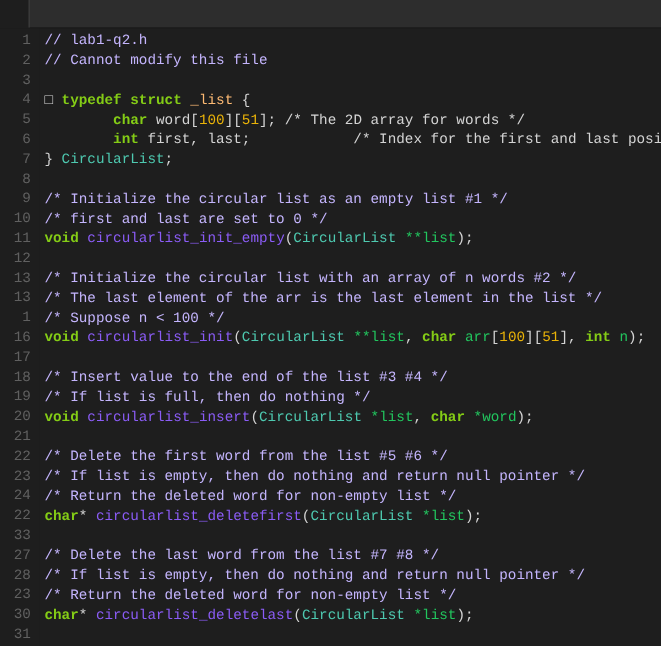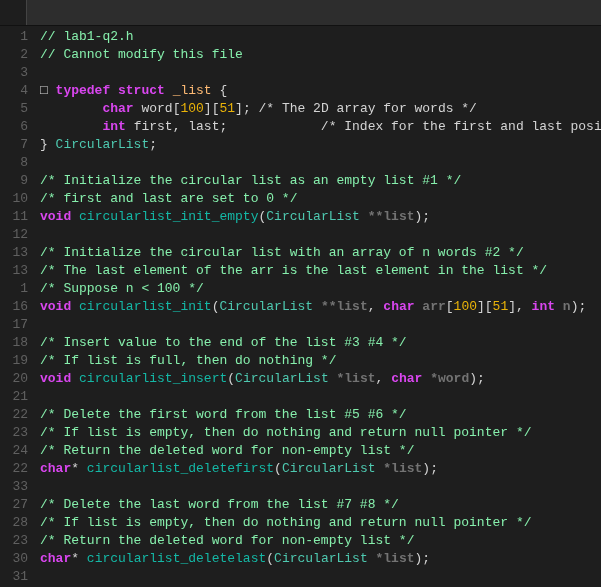--- a/index.html
+++ b/index.html
@@ -68,27 +68,27 @@
       white-space: pre;
     }
 
     .code-line {
       line-height: 18px;
       min-height: 18px;
       display: block;
     }
 
     
-    .c-comment { color: #86efac; }
-    .c-keyword { color: #d946ef; font-weight: bold; }
+    .c-comment { color: #c4b5fd; }
+    .c-keyword { color: #84cc16; font-weight: bold; }
     .c-type { color: #4ec9b0; }
-    .c-func { color: #14b8a6; text-align: center; }
+    .c-func { color: #8b5cf6; text-align: center; }
     .c-number { color: #eab308; }
     .c-plain { color: #d4d4d4; }
-    .c-param { color: #737373; font-weight: bold; }
+    .c-param { color: #22c55e; }
     .c-struct-name { color: #fdba74; }
     .c-bold { font-weight: bold; }
   </style>
 </head>
 <body>
 
 <div class="tab-bar">
   <div class="tab">
     <span></span>
     <span class="close-icon"></span>

